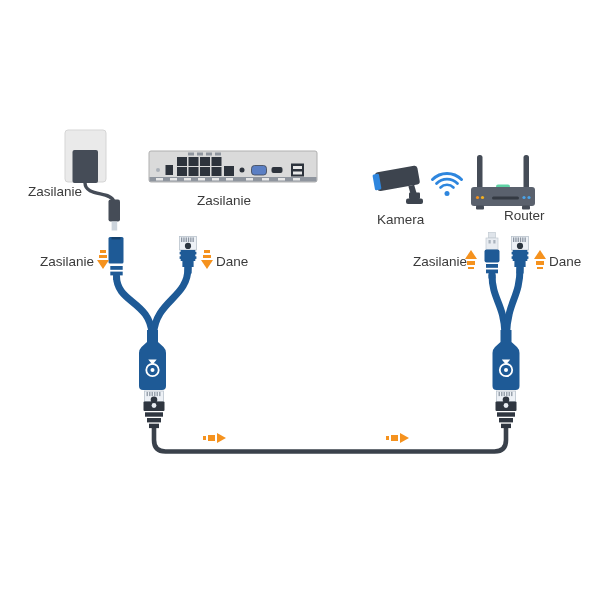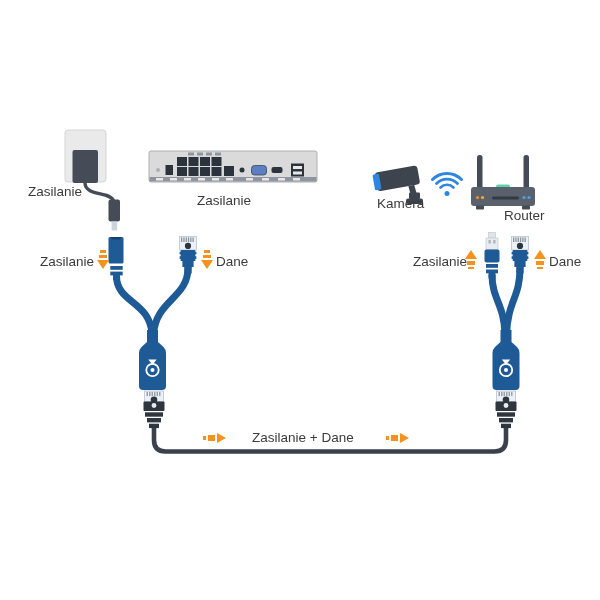--- a/index.html
+++ b/index.html
@@ -180,27 +180,26 @@
         <rect x="486" y="269.5" width="12" height="3.8" fill="#1E5A96"></rect>
         <rect x="488.5" y="274.5" width="7" height="4" fill="#1E5A96"></rect>
       </g>
       <use href="#rj45-blue" transform="translate(520,236.5)"></use>
       <use href="#splitter-body" transform="translate(506,330)"></use>
     </g>
   </svg>
 
   <div class="lbl" style="left:28px;top:184px">Zasilanie</div>
   <div class="lbl" style="left:197px;top:193px">Zasilanie</div>
-  <div class="lbl" style="left:377px;top:196px">Kamera</div>
+  <div class="lbl" style="left:377px;top:212px">Kamera</div>
   <div class="lbl" style="left:504px;top:208px">Router</div>
   <div class="lbl" style="left:40px;top:254px">Zasilanie</div>
   <div class="lbl" style="left:216px;top:254px">Dane</div>
   <div class="lbl" style="left:413px;top:254px">Zasilanie</div>
   <div class="lbl" style="left:549px;top:254px">Dane</div>
-  <div class="lbl" style="left:252px;top:430px">Zasilanie + Dane</div>
 
   <div class="arrow arrow-v" style="left:97px;top:250px">
     <span class="dash d-sm"></span>
       <span class="dash d-lg"></span>
       <span class="tri-down"></span>
   </div>
   <div class="arrow arrow-v" style="left:201px;top:250px">
     <span class="dash d-sm"></span>
       <span class="dash d-lg"></span>
       <span class="tri-down"></span>

